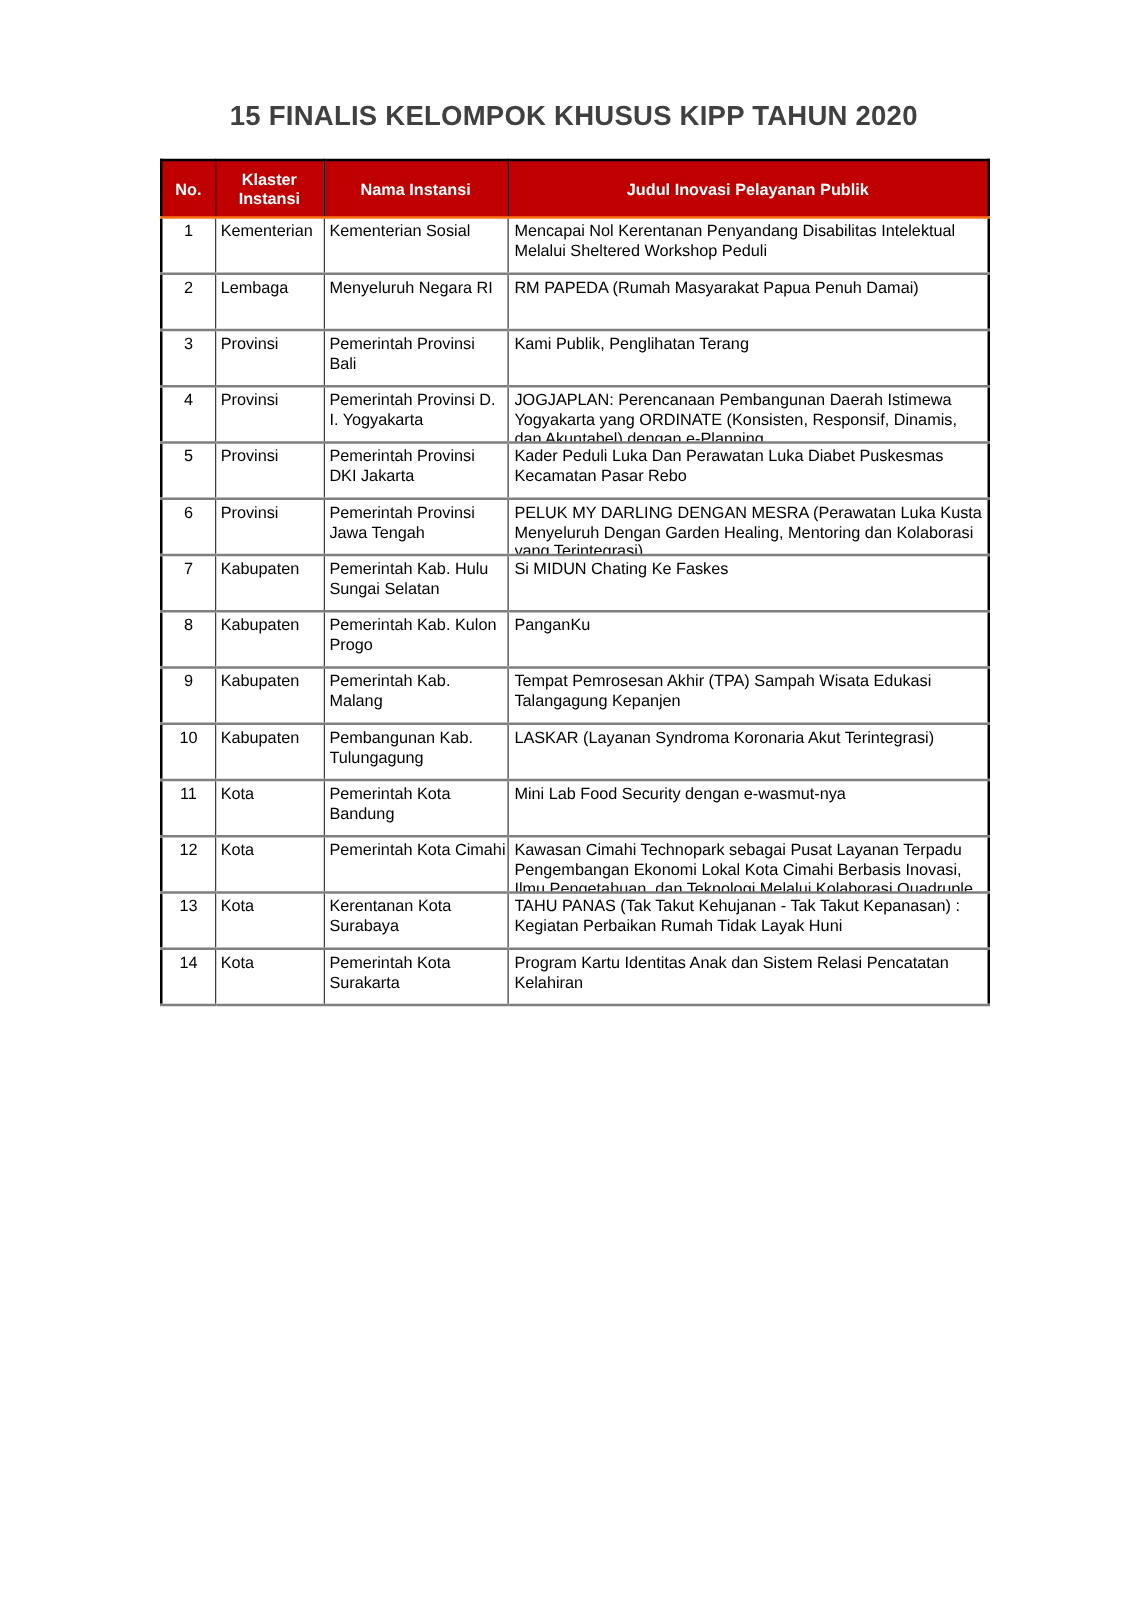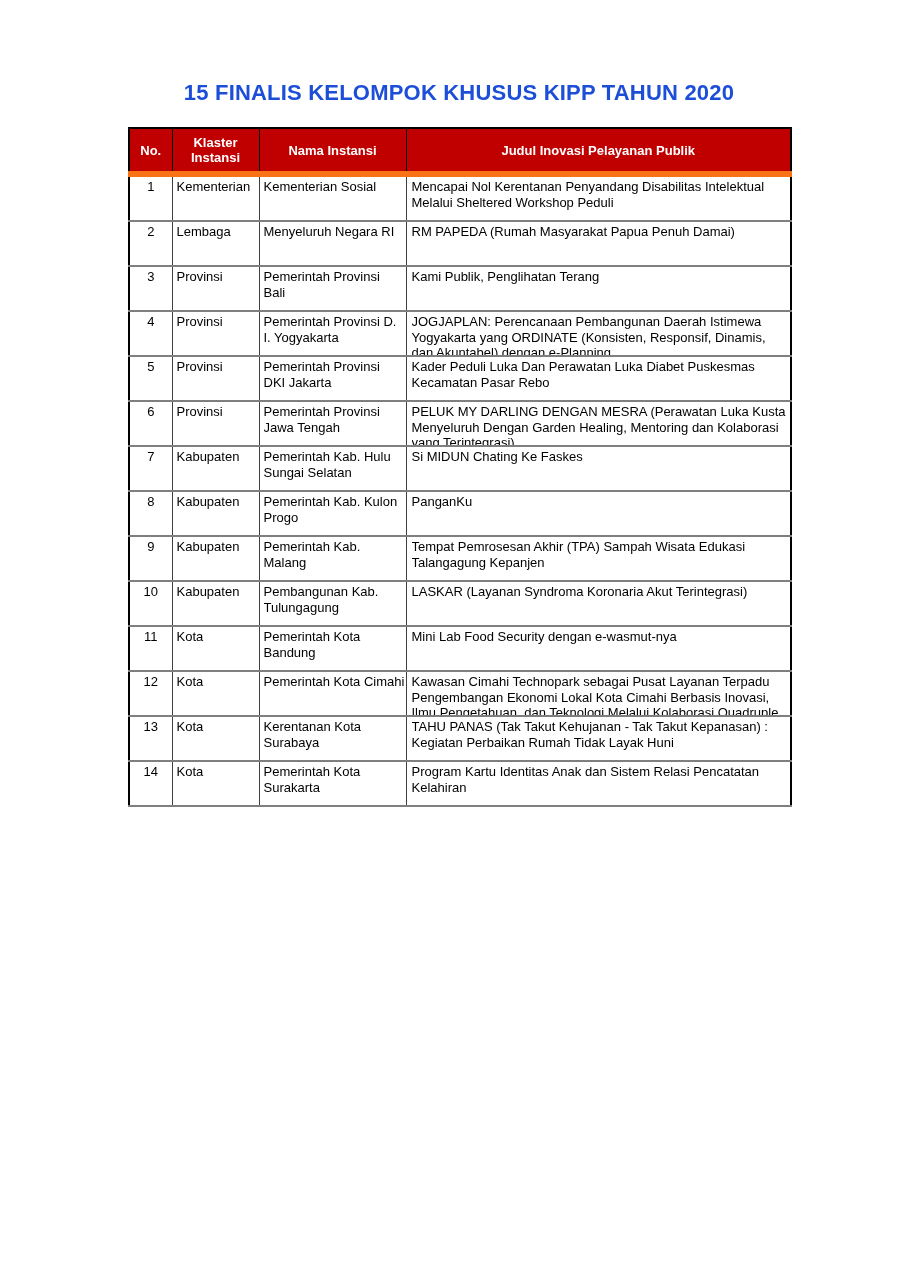--- a/index.html
+++ b/index.html
@@ -23,42 +23,42 @@
     padding-left: 128px;
     width: 790px;
   }
   .doc-title {
     width: 662px;
     text-align: center;
     font-size: 22px;
     font-weight: bold;
     letter-spacing: 0.2px;
     margin-bottom: 21px;
-    color: #1d4ed8;
+    color: #404040;
   }
   table.finalis {
     width: 662px;
     border-collapse: collapse;
     table-layout: fixed;
     border: 2px solid var(--border-outer);
   }
   col.c-no     { width: 43px; }
   col.c-klaster{ width: 87px; }
   col.c-nama   { width: 147px; }
   col.c-judul  { width: 385px; }
   thead th {
     background: var(--header-bg);
     color: var(--header-fg);
     font-size: 13px;
     font-weight: bold;
     height: 46px;
     text-align: center;
     vertical-align: middle;
     border: 1px solid var(--border-outer);
-    border-bottom: 6px solid #f97316;
+    border-bottom: 2px solid #f97316;
     padding: 2px 6px;
     line-height: 15px;
   }
   tbody td {
     vertical-align: top;
     font-size: 13px;
     border-left: 1px solid var(--border-v);
     border-right: 1px solid var(--border-v);
     border-bottom: 2px solid var(--border-h);
     padding: 2px 1px 0 4px;

